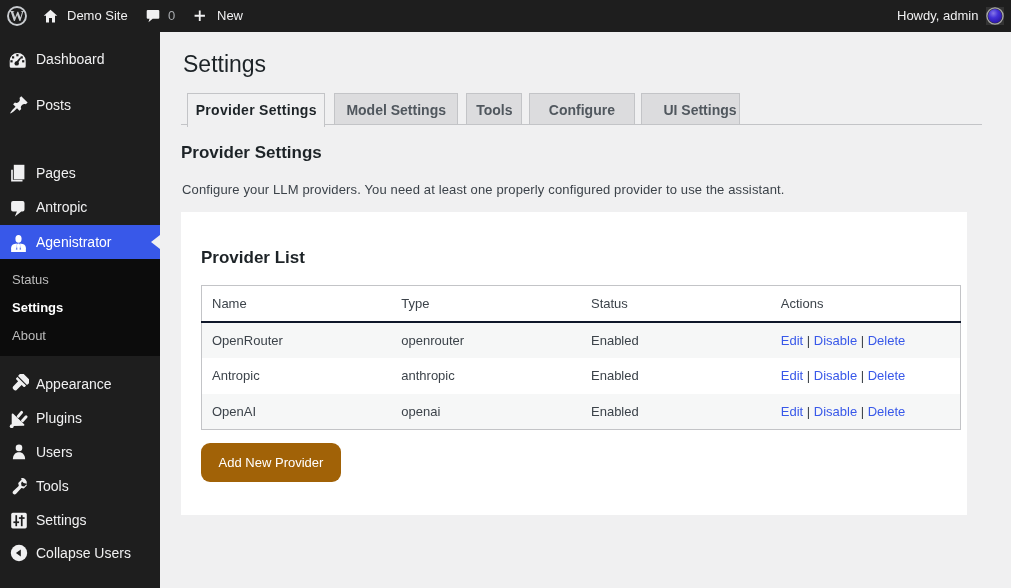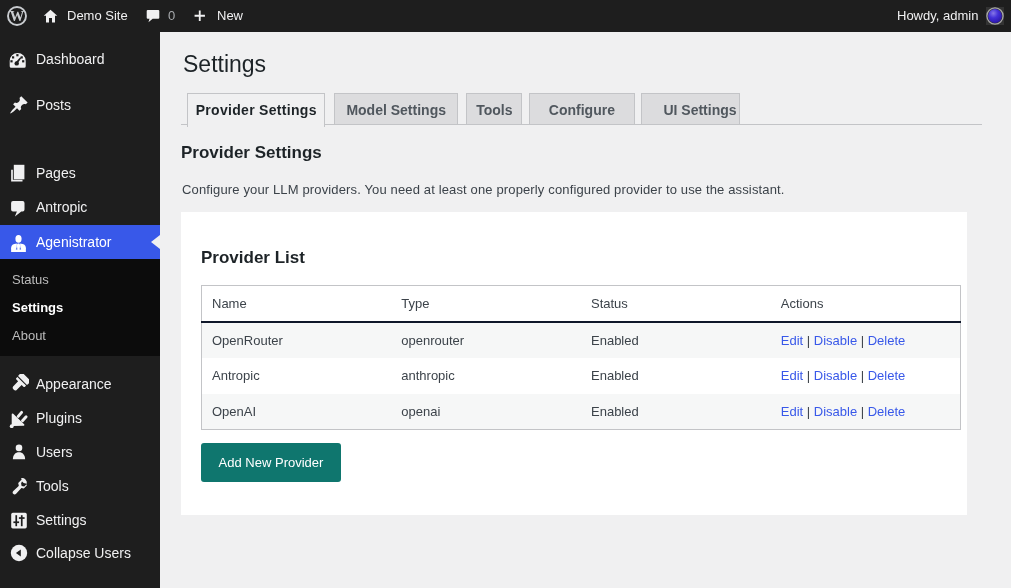--- a/index.html
+++ b/index.html
@@ -24,21 +24,21 @@
 .tab.active { background:#f0f0f1; border-bottom:none; height:34px; color:#1d2327; z-index:2; letter-spacing:.3px; }
 h2.sect { position:absolute; left:181px; top:143px; font-size:17px; font-weight:bold; color:#1d2327; }
 p.desc { position:absolute; left:182px; top:182px; font-size:13px; color:#3c434a; letter-spacing:.14px; }
 #card { position:absolute; left:181px; top:212px; width:786px; height:303px; background:#fff; }
 #card h2 { position:absolute; left:20px; top:36px; font-size:17px; font-weight:bold; color:#1d2327; }
 #ptable { position:absolute; left:20px; top:73px; width:760px; height:145px; border-collapse:collapse; background:#fff; border:1px solid #c3c4c7; font-size:13px; color:#3c434a; }
 #ptable th { width:25%; text-align:left; font-weight:400; padding:0 0 0 10px; height:36px; border-bottom:2px solid #0f172a; }
 #ptable td { padding:0 0 0 10px; height:36px; }
 #ptable tr.alt { background:#f6f7f7; }
 #ptable a { color:#3858e9; text-decoration:none; }
-.btn { position:absolute; left:20px; top:231px; width:140px; height:39px; background:#0f766e; border-radius:3px; color:#fff; font-size:13px; text-align:center; line-height:39px; }
+.btn { position:absolute; left:20px; top:231px; width:140px; height:39px; background:#a16207; border-radius:9px; color:#fff; font-size:13px; text-align:center; line-height:39px; }
 </style>
 </head>
 <body>
 <div id="adminbar">
   <span class="abitem" style="left:7px;top:5.5px;height:20px;">
     <svg width="20" height="20" viewBox="0 0 20 20">
         <circle cx="10" cy="10" r="9" fill="none" stroke="#c9ccd0" stroke-width="1.9"></circle>
         <text x="10" y="14.9" font-size="14.5" font-weight="bold" fill="#c9ccd0" text-anchor="middle" font-family="Liberation Serif">W</text>
       </svg>
   </span>

